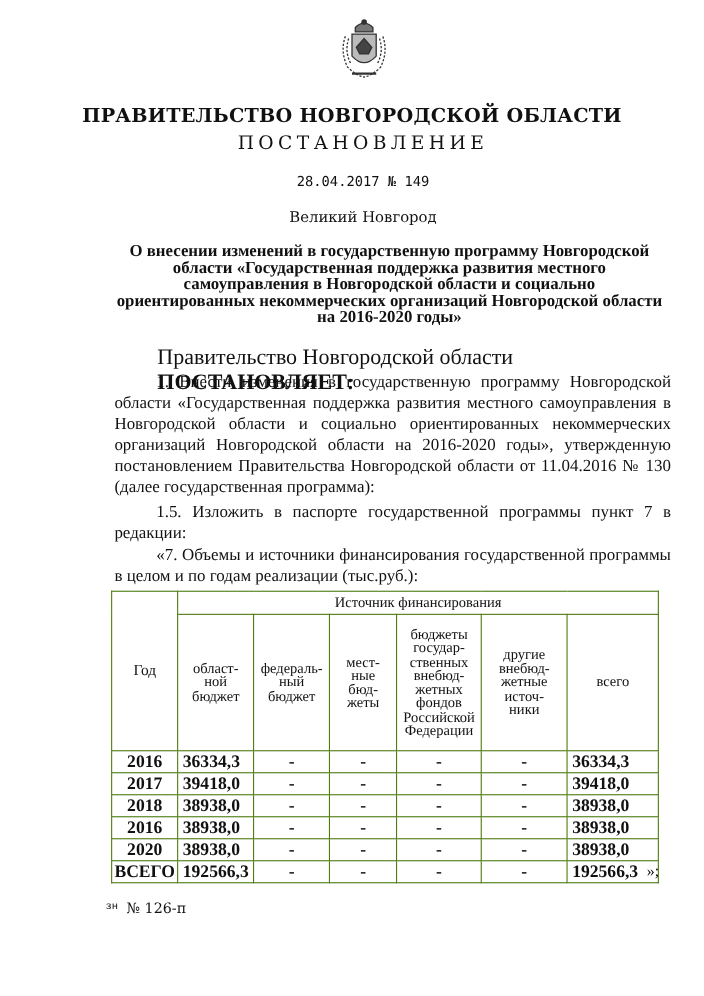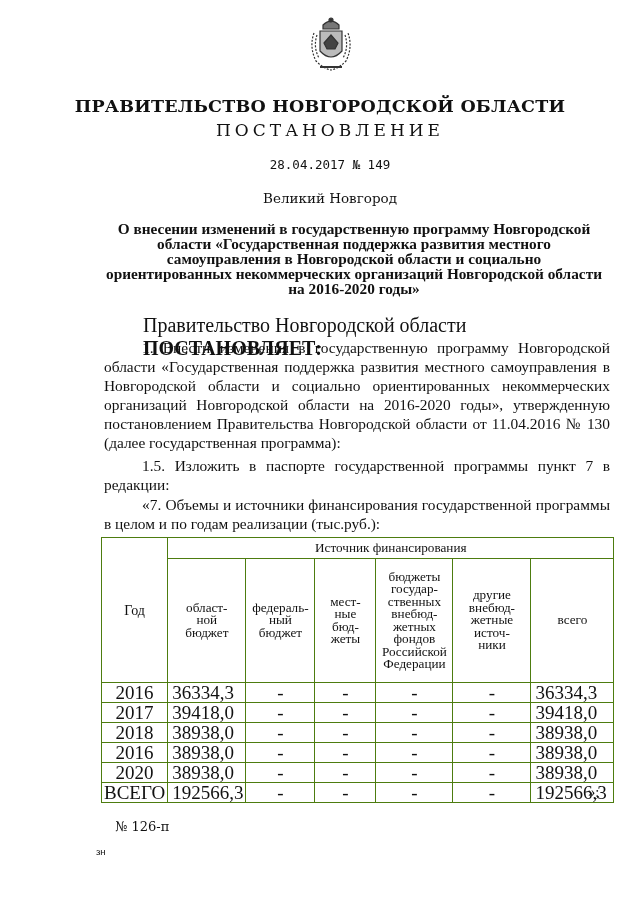--- a/index.html
+++ b/index.html
@@ -11,24 +11,24 @@
   .doc-date { left:0; width:660px; top:157px; text-align:center; font-family:"DejaVu Sans Mono", monospace; font-size:12.5px; }
   .doc-city { left:0; width:660px; top:190px; text-align:center; font-family:"DejaVu Serif", serif; font-size:13.5px; }
   .subject { left:104px; width:500px; top:221px; text-align:center; font-family:"Liberation Serif", serif; font-weight:bold; font-size:15.3px; line-height:15px; }
   .para { position:absolute; left:104px; width:506px; font-size:15.4px; line-height:19px; text-align:justify; }
   .indent { text-indent:38px; }
   .decree { left:143px; top:314px; font-size:20px; }
   .decree b { font-weight:bold; }
   table.fin { position:absolute; left:101px; top:537px; border-collapse:collapse; font-size:14px; font-family:"Liberation Serif", serif; }
   table.fin td { border:1px solid #4d7c0f; padding:0 2px; text-align:center; vertical-align:middle; line-height:13px; }
   table.fin td.hdr { font-size:13.2px; line-height:12.5px; }
-  table.fin tr.data td { height:19px; font-size:19px; }
+  table.fin tr.data td { height:19px; font-size:16px;font-weight:bold; }
   table.fin td.num { text-align:left; padding-left:4px; }
   .close-quote { left:588px; top:784px; font-size:14.5px; }
-  .footnote-mark { left:96px; top:846px; font-family:Liberation Sans, sans-serif; font-size:9.5px; }
+  .footnote-mark { left:96px; top:818px; font-family:Liberation Mono, monospace; font-size:9.5px; }
   .footnote-num { left:96px; top:819px; font-family:"DejaVu Serif", serif; font-size:13px;margin-left:19px; }
 </style>
 </head>
 <body>
 
 <div class="abs emblem">
   <svg width="50" height="60" viewBox="0 0 50 60">
     <g fill="none" stroke="#333" stroke-width="1.2">
       <path d="M17 10 Q25 2 33 10 L33 14 L17 14 Z" fill="#777"></path>
       <circle cx="25" cy="5" r="2" fill="#333"></circle>

